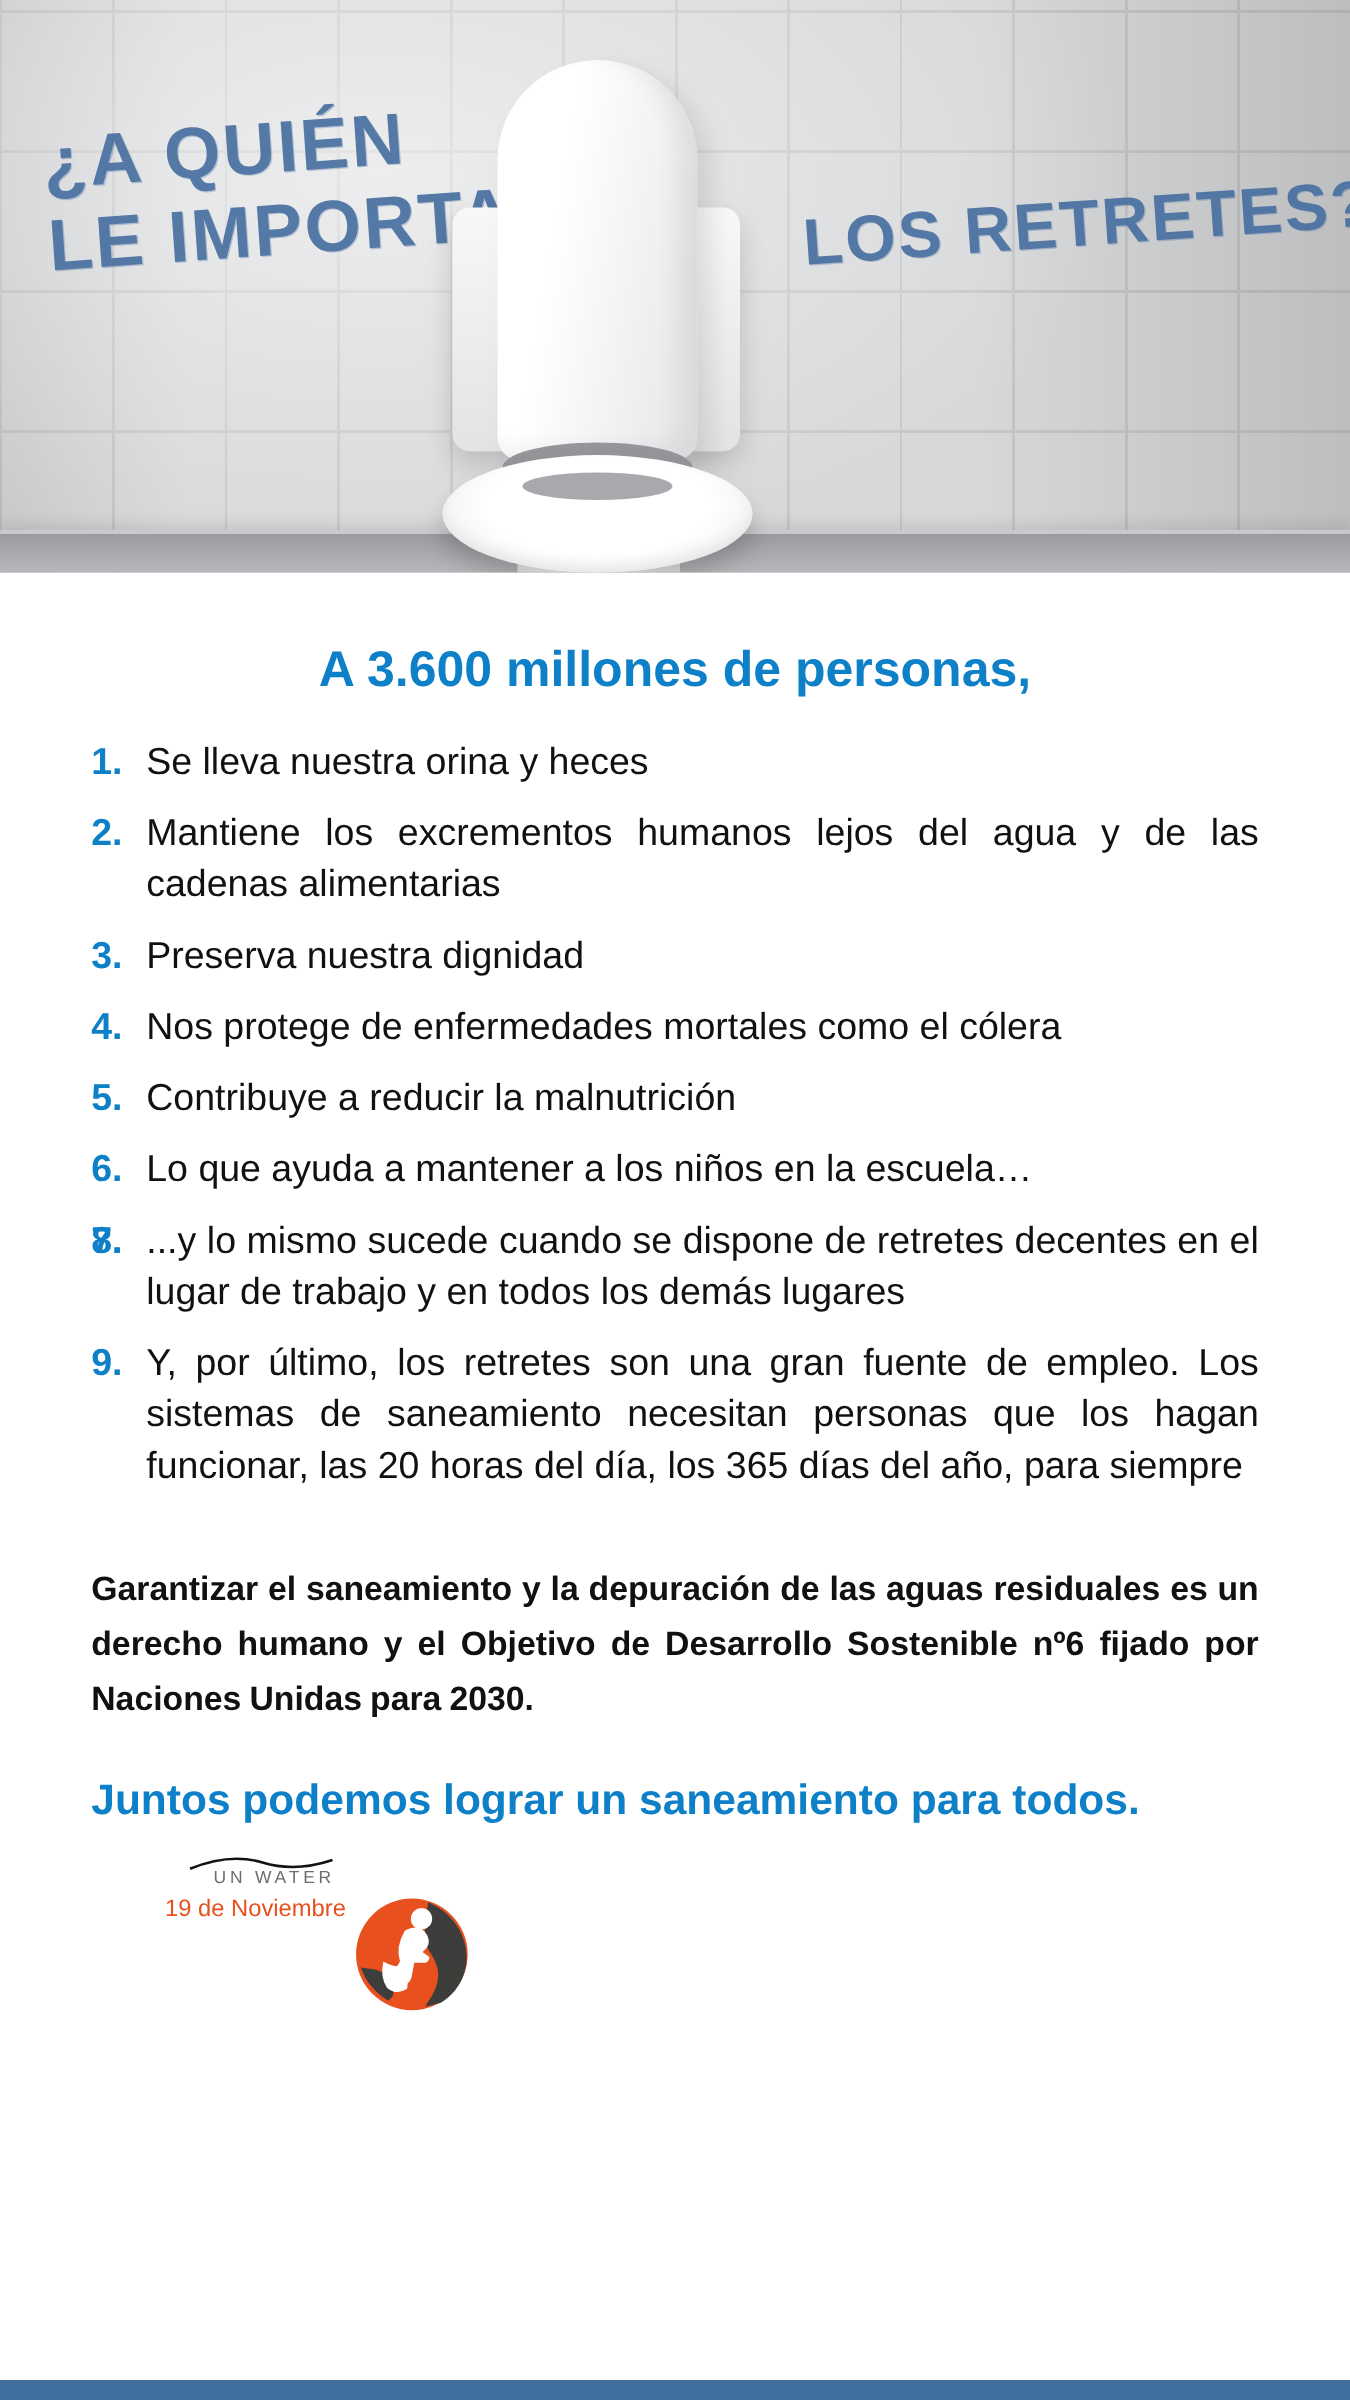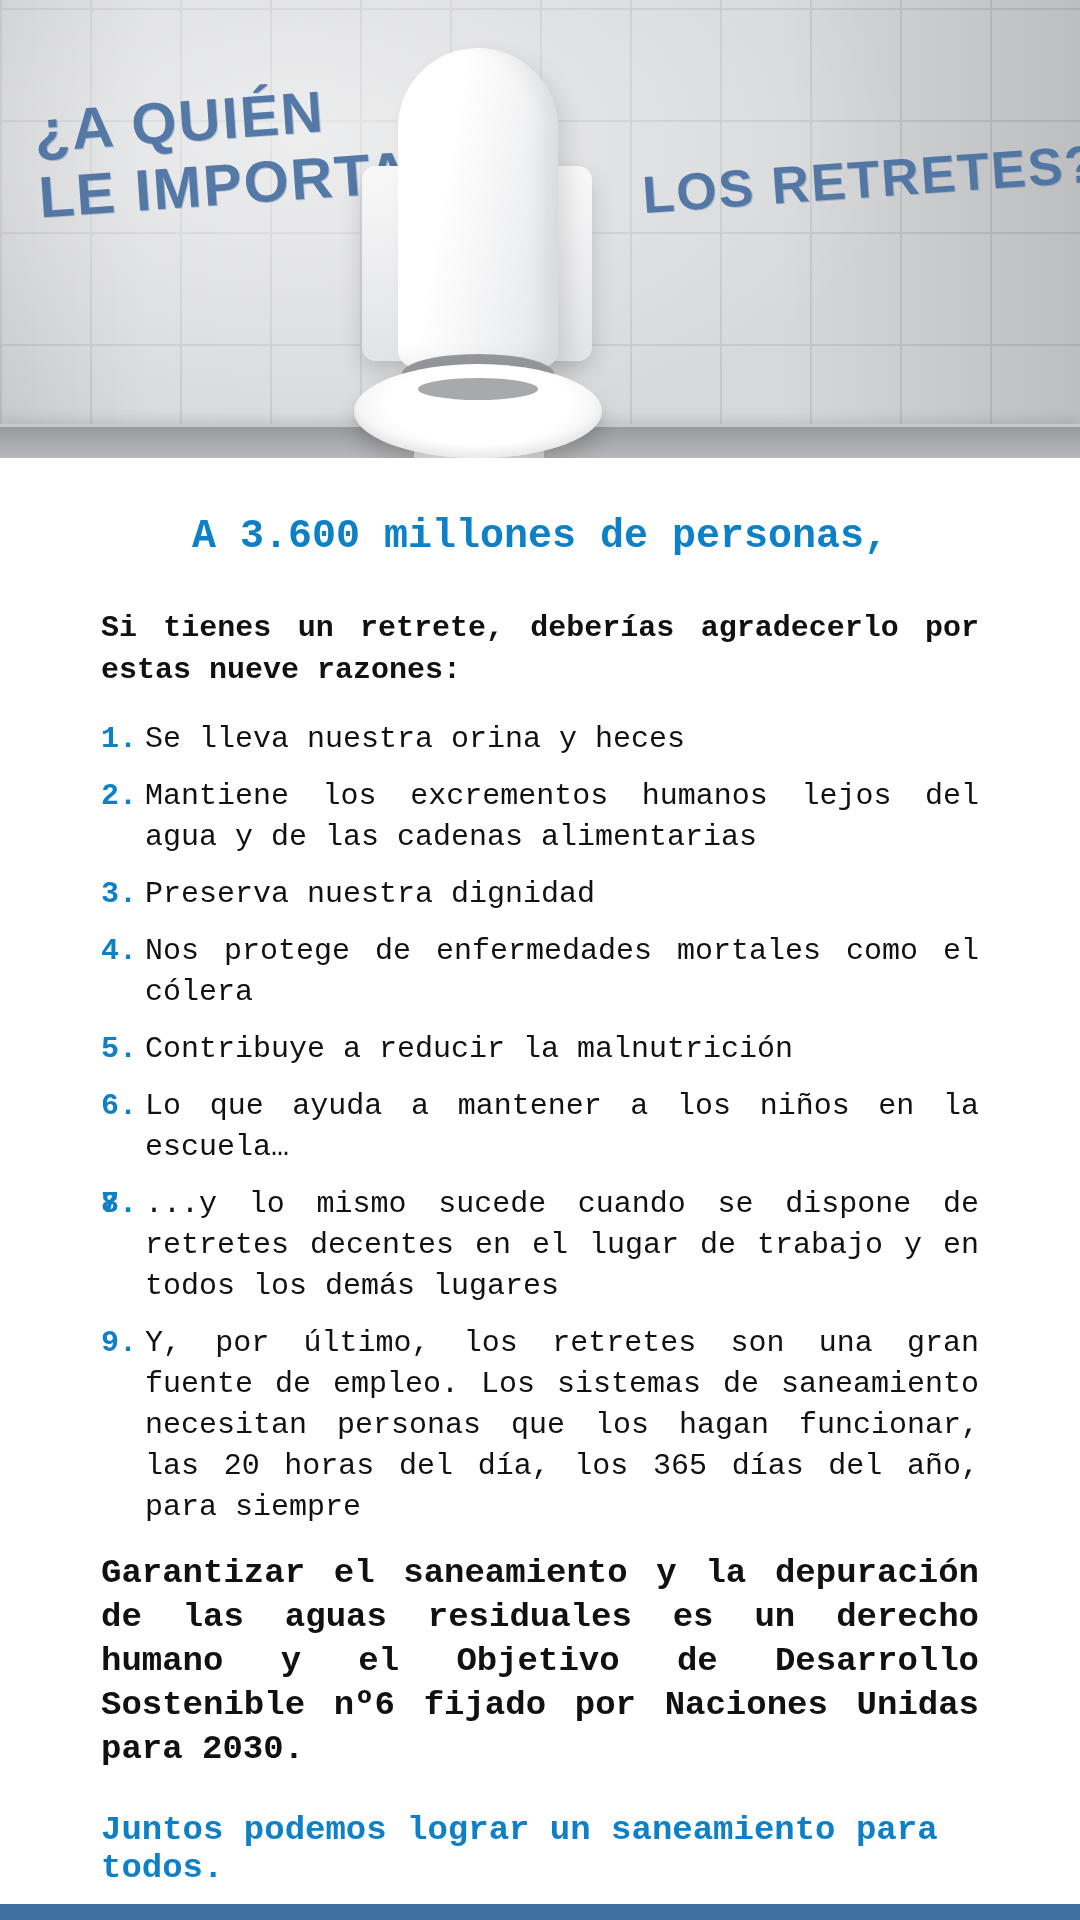--- a/index.html
+++ b/index.html
@@ -59,35 +59,35 @@
   }
   .brush {
     position:absolute; font-weight:700; color:#4a71a1; opacity:.93;
     letter-spacing:2px; transform:rotate(-4deg); line-height:66px;
     text-shadow:1px 1px 0 rgba(74,113,161,.35);
   }
   .brush-left  { left:36px;  top:84px;  font-size:58px; }
   .brush-right { left:642px; top:146px; font-size:52px; white-space:nowrap; }
 
   
-  .content { padding:0 101px;font-family:Liberation Mono, monospace; }
+  .content { padding:0 73px; }
   .headline {
     margin-top:54px; text-align:center; font-weight:700;
     color:#0d80c8; font-size:40px; line-height:49px;
   }
   .intro { margin-top:46px; font-weight:700; font-size:30px; line-height:42px; text-align:justify; }
   .reasons { margin-top:28px; list-style:none; }
   .reason {
     position:relative; padding-left:44px; margin-top:16px;
     font-size:30px; line-height:41px; text-align:justify;
   }
   .reason:first-child { margin-top:0; }
   .reason .num { position:absolute; left:0; top:0; font-weight:700; color:#0d80c8; }
   .closing {
-    margin-top:23px; font-weight:700; font-size:34px; line-height:44px;
+    margin-top:56px; font-weight:700; font-size:27px; line-height:44px;
     text-align:justify; word-spacing:-1px;
   }
   .cta1 { margin-top:40px; color:#0d80c8; font-weight:700; font-size:34px; }
   .cta2 { margin-top:14px; text-align:center; color:#0d80c8; font-weight:700; font-size:40px; letter-spacing:1px; }
 
   
   .footer { position:relative; margin-top:26px; height:232px; }
   .wtd { position:absolute; left:132px; top:0; width:252px; height:200px; }
   .wtd-col { position:absolute; left:0; top:0; width:136px; text-align:right; }
   .unwater-wrap { position:relative; height:30px; }
@@ -117,21 +117,20 @@
     </div>
     <div class="brush brush-right">LOS RETRETES?</div>
     <div class="skirting"></div>
   </div>
 
   <div class="content">
     <div class="headline">
       <div>A 3.600 millones de personas,</div>
     </div>
 
-    <p class="intro">Si tienes un retrete, deberías agradecerlo por estas nueve razones:</p>
 
     <ol class="reasons">
 
     <li class="reason">
         <span class="num">1.</span>
         <span>Se lleva nuestra orina y heces</span>
       </li>
         <li class="reason">
         <span class="num">2.</span>
         <span>Mantiene los excrementos humanos lejos del agua y de las cadenas alimentarias</span>

